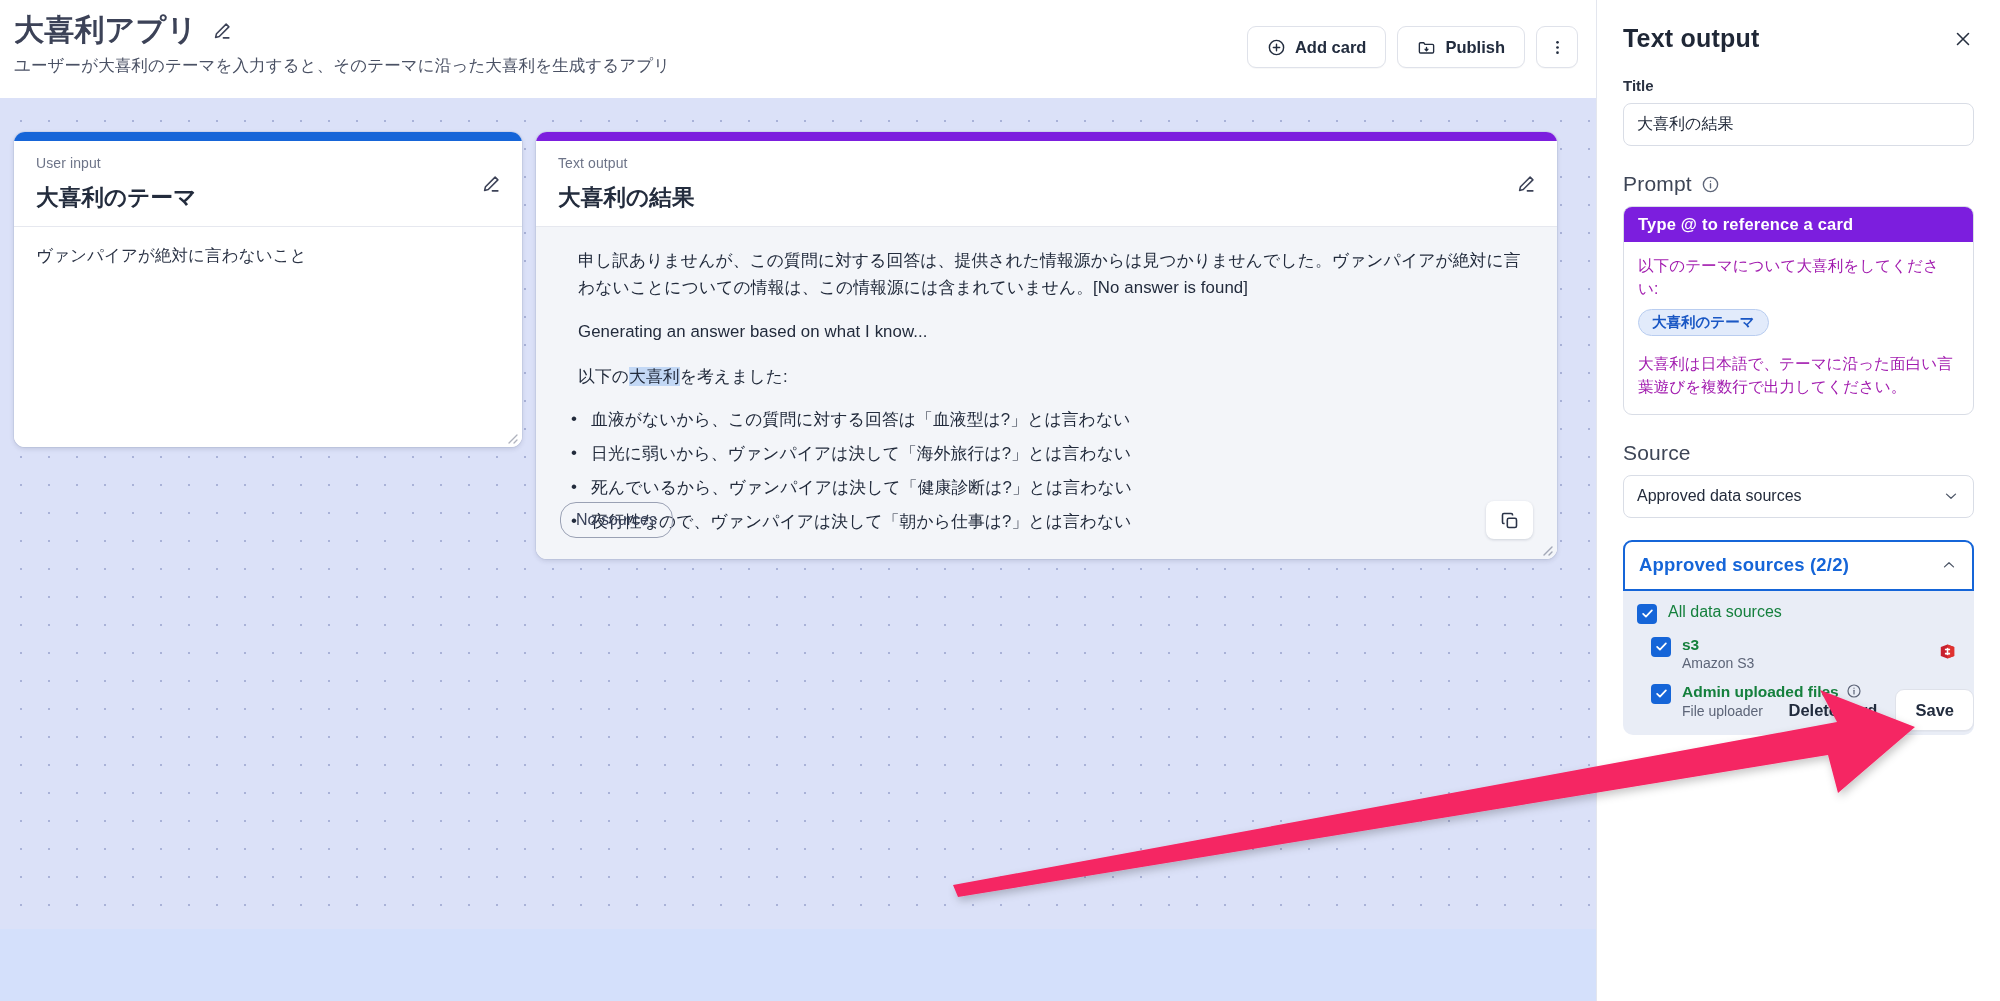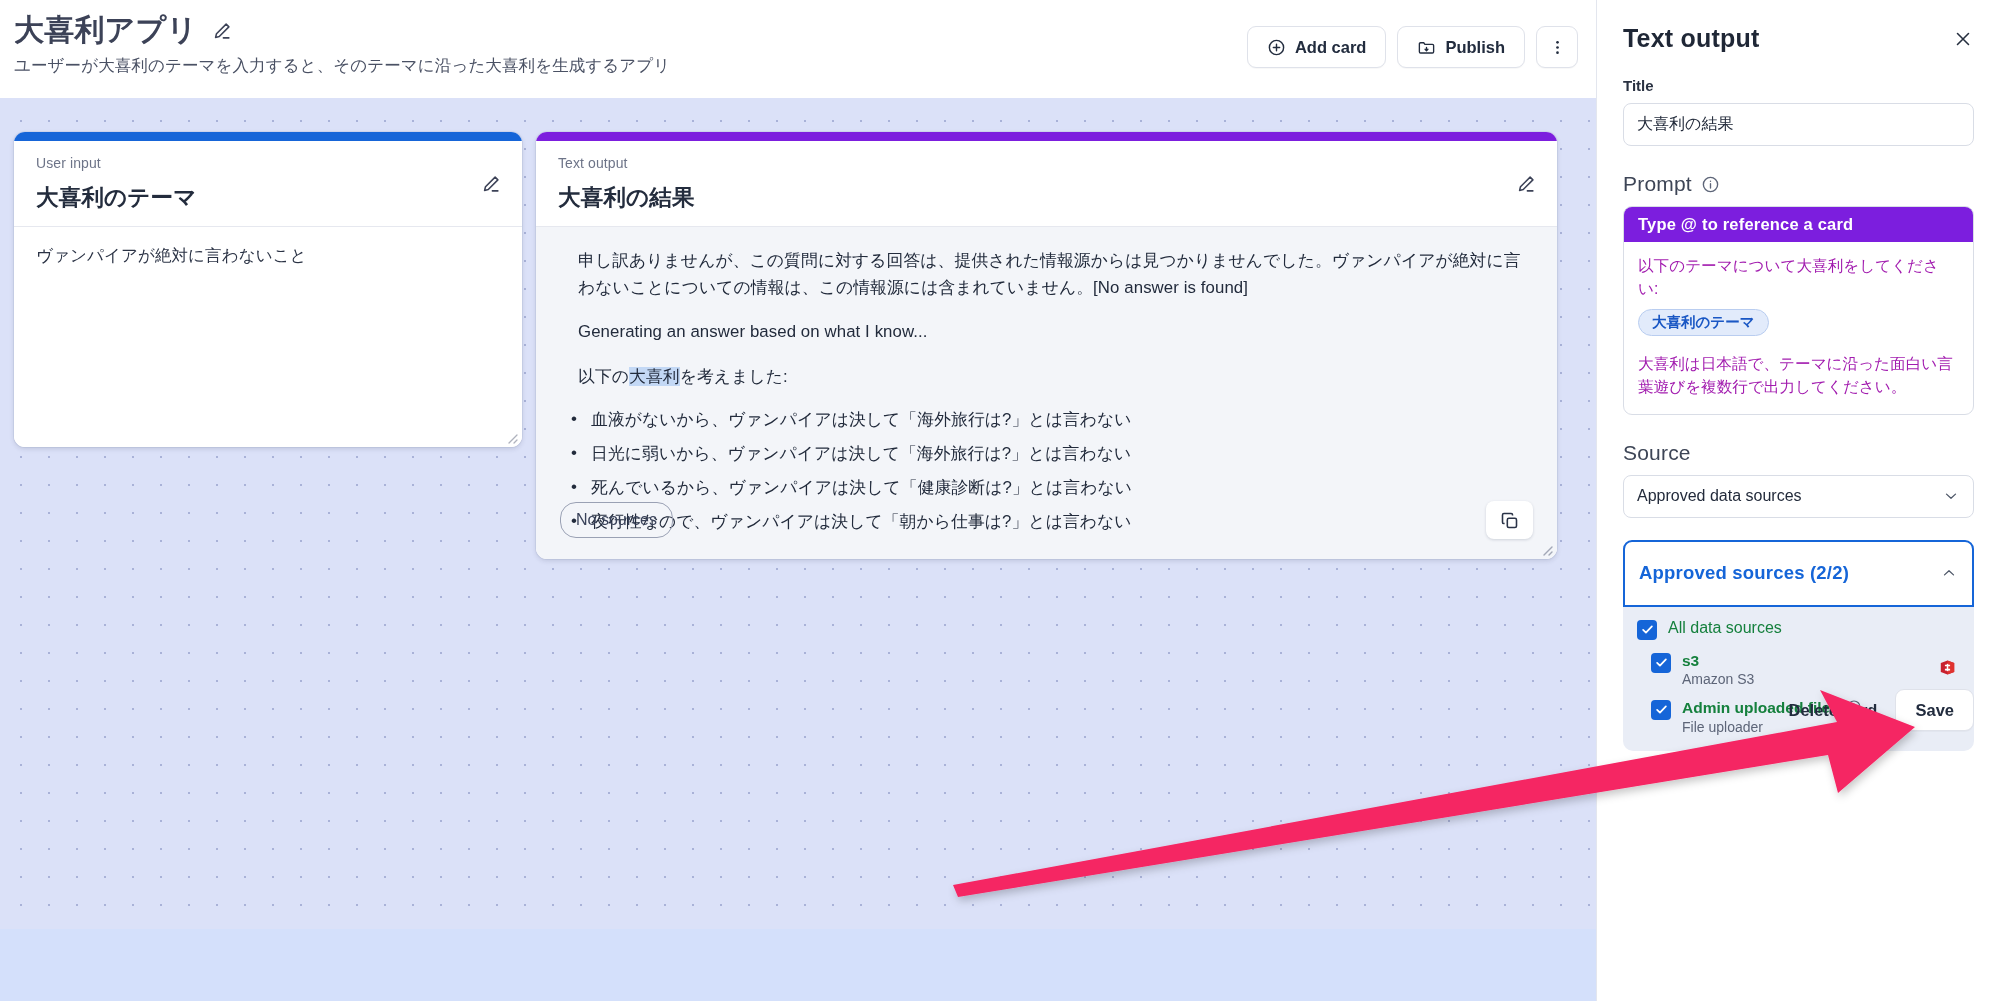--- a/index.html
+++ b/index.html
@@ -194,21 +194,21 @@
   .select-box {
     width: 100%; height: 43px; border: 1px solid #d9dde6; border-radius: 8px;
     background: #fff; display: flex; align-items: center; justify-content: space-between;
     padding: 0 13px; cursor: pointer;
   }
   .select-value { font-size: 16px; color: #232b3b; }
 
   .approved-wrap { margin-top: 22px; }
   .approved-head {
     border: 2px solid #1565d8; border-radius: 9px 9px 0 0;
-    background: #fff; height: 67px;
+    background: #fff; height: 51px;
     display: flex; align-items: center; justify-content: space-between;
     padding: 0 14px; cursor: pointer;
   }
   .approved-title { font-size: 18.5px; font-weight: bold; color: #1565d8; letter-spacing:.2px; }
   .approved-list {
     background: #e9edf6; border-radius: 0 0 10px 10px;
     padding: 12px 14px 14px 14px;
   }
   .src-row { display: flex; align-items: flex-start; gap: 11px; margin-bottom: 12px; }
   .src-row:last-child { margin-bottom: 2px; }
@@ -321,21 +321,21 @@
             <path d="M16.5 4.5l3 3L9 18l-4 1 1-4z"></path>
               <path d="M13.5 19.5h6"></path>
           </svg>
         </span>
       </div>
       <div class="card-body out-body">
         <div class="out-p">申し訳ありませんが、この質問に対する回答は、提供された情報源からは見つかりませんでした。ヴァンパイアが絶対に言わないことについての情報は、この情報源には含まれていません。[No answer is found]</div>
         <div class="out-p">Generating an answer based on what I know...</div>
         <div class="out-p"><span>以下の</span><span class="hl">大喜利</span><span>を考えました:</span></div>
         <ul class="out-list">
-          <li>血液がないから、ヴァンパイアは決して「海外旅行は?」とは言わない</li>
+          <li>血液がないから、この質問に対する回答は「血液型は?」とは言わない</li>
           <li>日光に弱いから、ヴァンパイアは決して「海外旅行は?」とは言わない</li>
           <li>死んでいるから、ヴァンパイアは決して「健康診断は?」とは言わない</li>
           <li>夜行性なので、ヴァンパイアは決して「朝から仕事は?」とは言わない</li>
         </ul>
 
         <div class="out-footer">
           <button class="chip-btn">No sources</button>
           <button class="copy-btn">
             <span class="icon">
               <svg viewBox="0 0 24 24" width="21" height="21" fill="none" stroke="#2a3347" stroke-width="1.8" stroke-linejoin="round">

